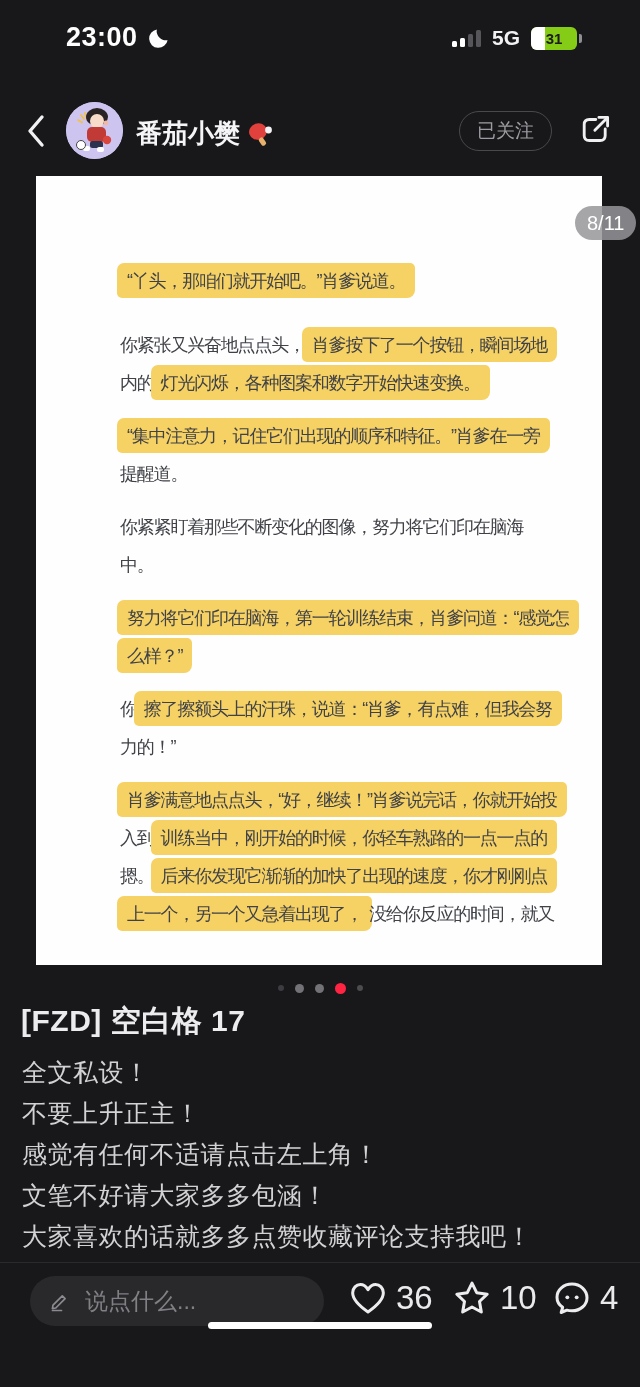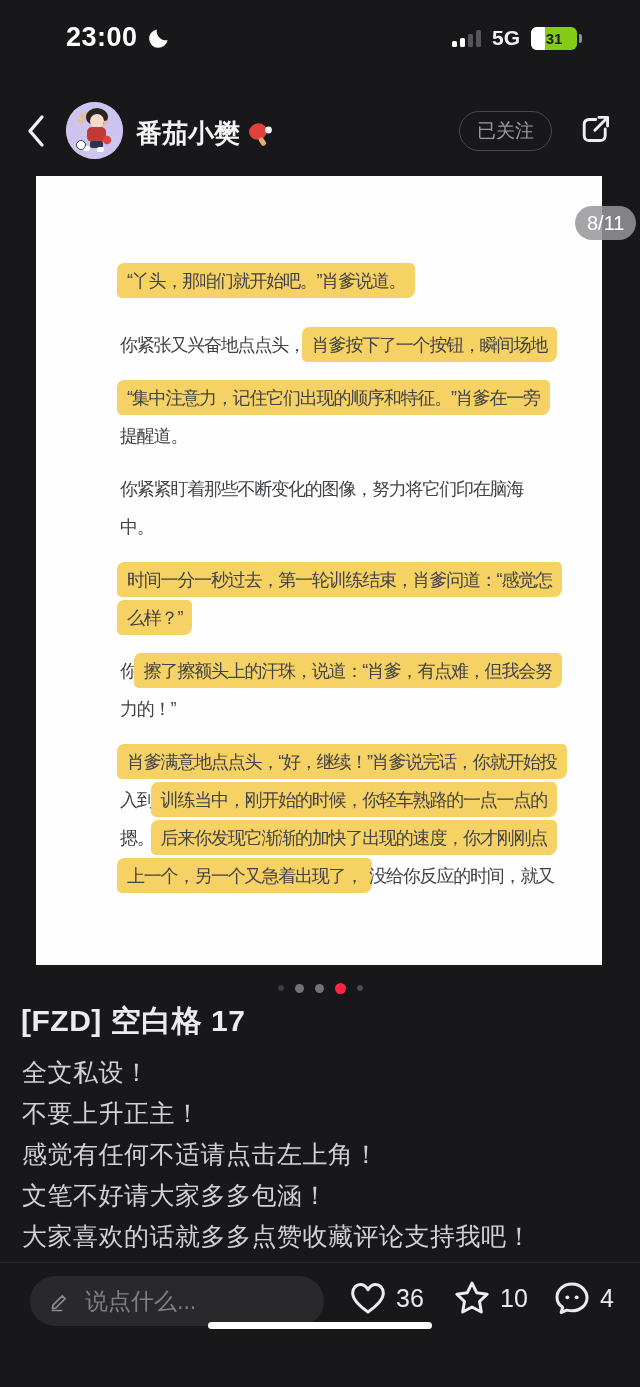--- a/index.html
+++ b/index.html
@@ -52,21 +52,21 @@
 
   
   .bottom-bar{position:absolute;left:0;top:1262px;width:640px;height:125px;background:#18181b;
     border-top:1px solid rgba(255,255,255,.08);}
   .comment-box{position:absolute;left:30px;top:13px;width:294px;height:50px;border-radius:25px;
     background:#29292c;display:flex;align-items:center;padding:8px 18px;gap:11px;box-sizing:border-box;}
   .comment-box input{flex:1;border:0;outline:0;background:transparent;font-size:23px;color:#cfcfd2;
     font-family:"Liberation Sans","DejaVu Sans",sans-serif;}
   .comment-box input::placeholder{color:#808085;}
   .action{position:absolute;top:15px;display:flex;align-items:center;gap:8px;}
-  .action .cnt{font-size:25px;color:#eaeaec;}
+  .action .cnt{font-size:33px;color:#eaeaec;}
   .act-like{left:348px;} .act-collect{left:452px;} .act-comment{left:552px;}
   .home-indicator{position:absolute;left:208px;top:1322px;width:224px;height:7px;border-radius:4px;background:#fff;}
   svg{display:block;}
 </style>
 </head>
 <body>
 
 <div class="screen">
 
   <div class="status-left">
@@ -144,40 +144,44 @@
         <div class="para gap-lg">
           <div class="line">
             <span class="hl">“丫头，那咱们就开始吧。”肖爹说道。</span>
           </div>
         </div>
         <div class="para">
           <div class="line">
             <span>你紧张又兴奋地点点头，</span>
             <span class="hl">肖爹按下了一个按钮，瞬间场地</span>
           </div>
+          <div class="line">
+            <span>内的</span>
+            <span class="hl">灯光闪烁，各种图案和数字开始快速变换。</span>
+          </div>
         </div>
         <div class="para">
           <div class="line">
             <span class="hl">“集中注意力，记住它们出现的顺序和特征。”肖爹在一旁</span>
           </div>
           <div class="line">
             <span>提醒道。</span>
           </div>
         </div>
         <div class="para">
           <div class="line">
             <span>你紧紧盯着那些不断变化的图像，努力将它们印在脑海</span>
           </div>
           <div class="line">
             <span>中。</span>
           </div>
         </div>
         <div class="para">
           <div class="line">
-            <span class="hl">时间一分一秒过去，第一轮训练结束，肖爹问道：“感觉怎</span>
+            <span class="hl">努力将它们印在脑海，第一轮训练结束，肖爹问道：“感觉怎</span>
           </div>
           <div class="line">
             <span class="hl">么样？”</span>
           </div>
         </div>
         <div class="para">
           <div class="line">
             <span>你</span>
             <span class="hl">擦了擦额头上的汗珠，说道：“肖爹，有点难，但我会努</span>
           </div>

